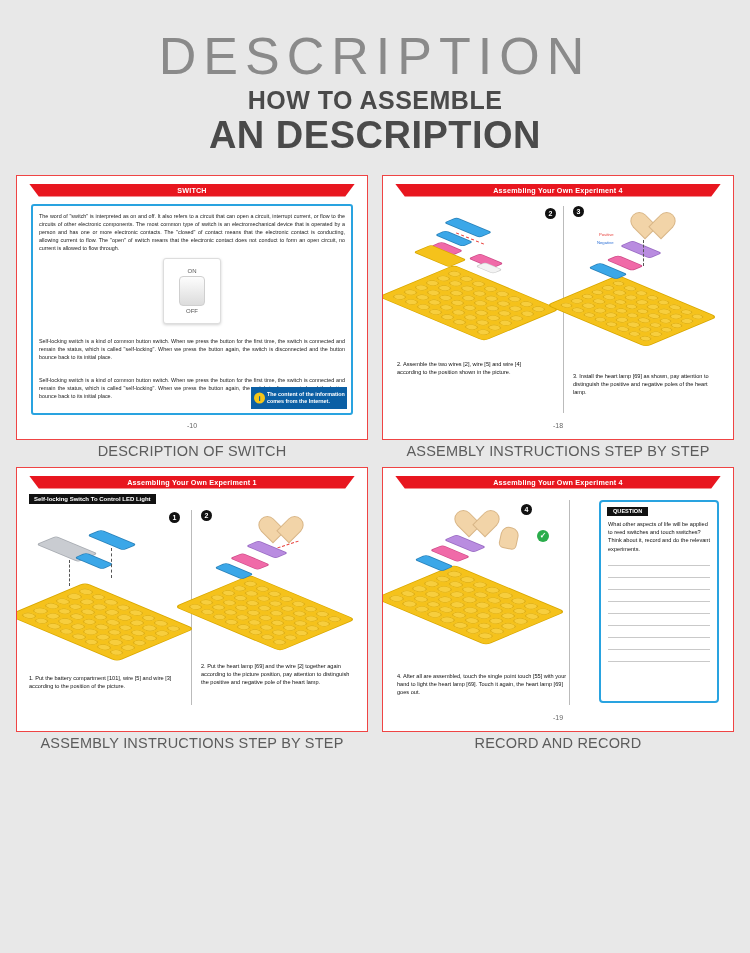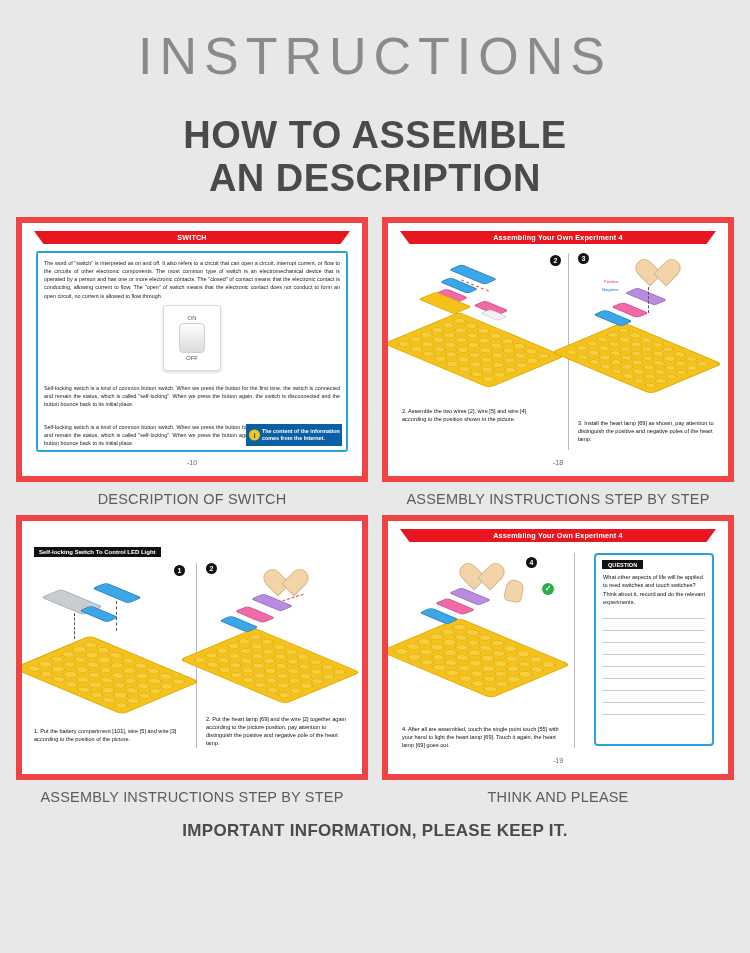--- a/index.html
+++ b/index.html
@@ -12,22 +12,22 @@
   }
   .page { width: 750px; height: 953px; position: relative; padding: 0 16px; }
 
   
   .header { text-align: center; padding-top: 30px; }
   .h-instructions {
     font-size: 52px; letter-spacing: 7px; font-weight: 300;
     color: #8a8a8a; line-height: 1;
   }
   .h-main1 {
-    font-size: 38px; font-weight: bold; color: #4a4a4a;
-    letter-spacing: 0.5px; margin-top: 32px; line-height: 1.12;
+    font-size: 25px; font-weight: bold; color: #4a4a4a;
+    letter-spacing: 0.5px; margin-top: 4px; line-height: 1.12;
   }
   .h-main2 {
     font-size: 38px; font-weight: bold; color: #4a4a4a;
     letter-spacing: 0.5px; line-height: 1.12;
   }
   .h-sub {
     font-size: 16.5px; color: #6d6d6d; margin-top: 14px; letter-spacing: 0.4px;
     font-weight: 300;
   }
 
@@ -35,24 +35,24 @@
   .grid {
     display: grid;
     grid-template-columns: 1fr 1fr;
     gap: 8px 14px;
     margin-top: 18px;
   }
   .cell { display: flex; flex-direction: column; align-items: center; }
   .card {
     width: 100%; height: 265px; background: #fff;
     position: relative; overflow: hidden;
-    border: 6px solid #ef4444;
+    border: 1px solid #ef4444;
   }
   .caption {
-    font-size: 14.5px; color: #5c5c5c; margin-top: 9px; text-align: center;
+    font-size: 14.5px; color: #5c5c5c; margin-top: 3px; text-align: center;
     font-weight: 300; letter-spacing: 0.2px;
   }
 
   
   .sheet { position: absolute; inset: 8px; }
   .banner {
     position: relative; height: 14px; margin: 0 4px;
   }
   .banner .bar {
     position: absolute; left: 0; right: 0; top: 0; height: 13px;
@@ -198,21 +198,21 @@
   .footer { text-align: center; margin-top: 16px; }
   .f1 { font-size: 17px; font-weight: bold; color: #4a4a4a; letter-spacing: .3px; }
   .f2 { font-size: 17px; font-weight: bold; color: #4a4a4a; letter-spacing: .3px; margin-top: 3px; }
 </style>
 </head>
 <body>
 
 <div class="page">
 
   <div class="header">
-    <div class="h-instructions">INSTRUCTIONS</div>
+    <div class="h-instructions">DESCRIPTION</div>
     <div class="h-main1">HOW TO ASSEMBLE</div>
     <div class="h-main2">AN DESCRIPTION</div>
   </div>
 
   <div class="grid">
 
     <div class="cell">
       <div class="card">
         <div class="sheet">
           <div class="banner">
@@ -379,20 +379,24 @@
 
           <div class="pagenum">-18</div>
         </div>
       </div>
       <div class="caption">ASSEMBLY INSTRUCTIONS STEP BY STEP</div>
     </div>
 
     <div class="cell">
       <div class="card">
         <div class="sheet">
+          <div class="banner">
+            <div class="bar"></div>
+            <div class="btxt">Assembling Your Own Experiment 1</div>
+          </div>
 
           <div class="subhead" style="left:4px; top:18px;">Self-locking Switch To Control LED Light</div>
           <div class="divider" style="left:166px; top:34px;"></div>
 
           <div class="scene" style="left:4px; top:34px; width:160px; height:170px;">
             <div class="baseplate" style="left:18px; top:74px; width:108px; height:76px;">
               <div class="studs" style="grid-template-columns:repeat(8,1fr); grid-template-rows:repeat(6,1fr);">
                 <div class="stud"></div>
                   <div class="stud"></div>
                   <div class="stud"></div>
@@ -605,22 +609,21 @@
               <div></div>
               <div></div>
               <div></div>
               <div></div>
             </div>
           </div>
 
           <div class="pagenum">-19</div>
         </div>
       </div>
-      <div class="caption">THINK AND PLEASE</div>
+      <div class="caption">RECORD AND RECORD</div>
     </div>
 
   </div>
 
   <div class="footer">
-    <div class="f2">IMPORTANT INFORMATION, PLEASE KEEP IT.</div>
   </div>
 
 </div>
 
 </body></html>

